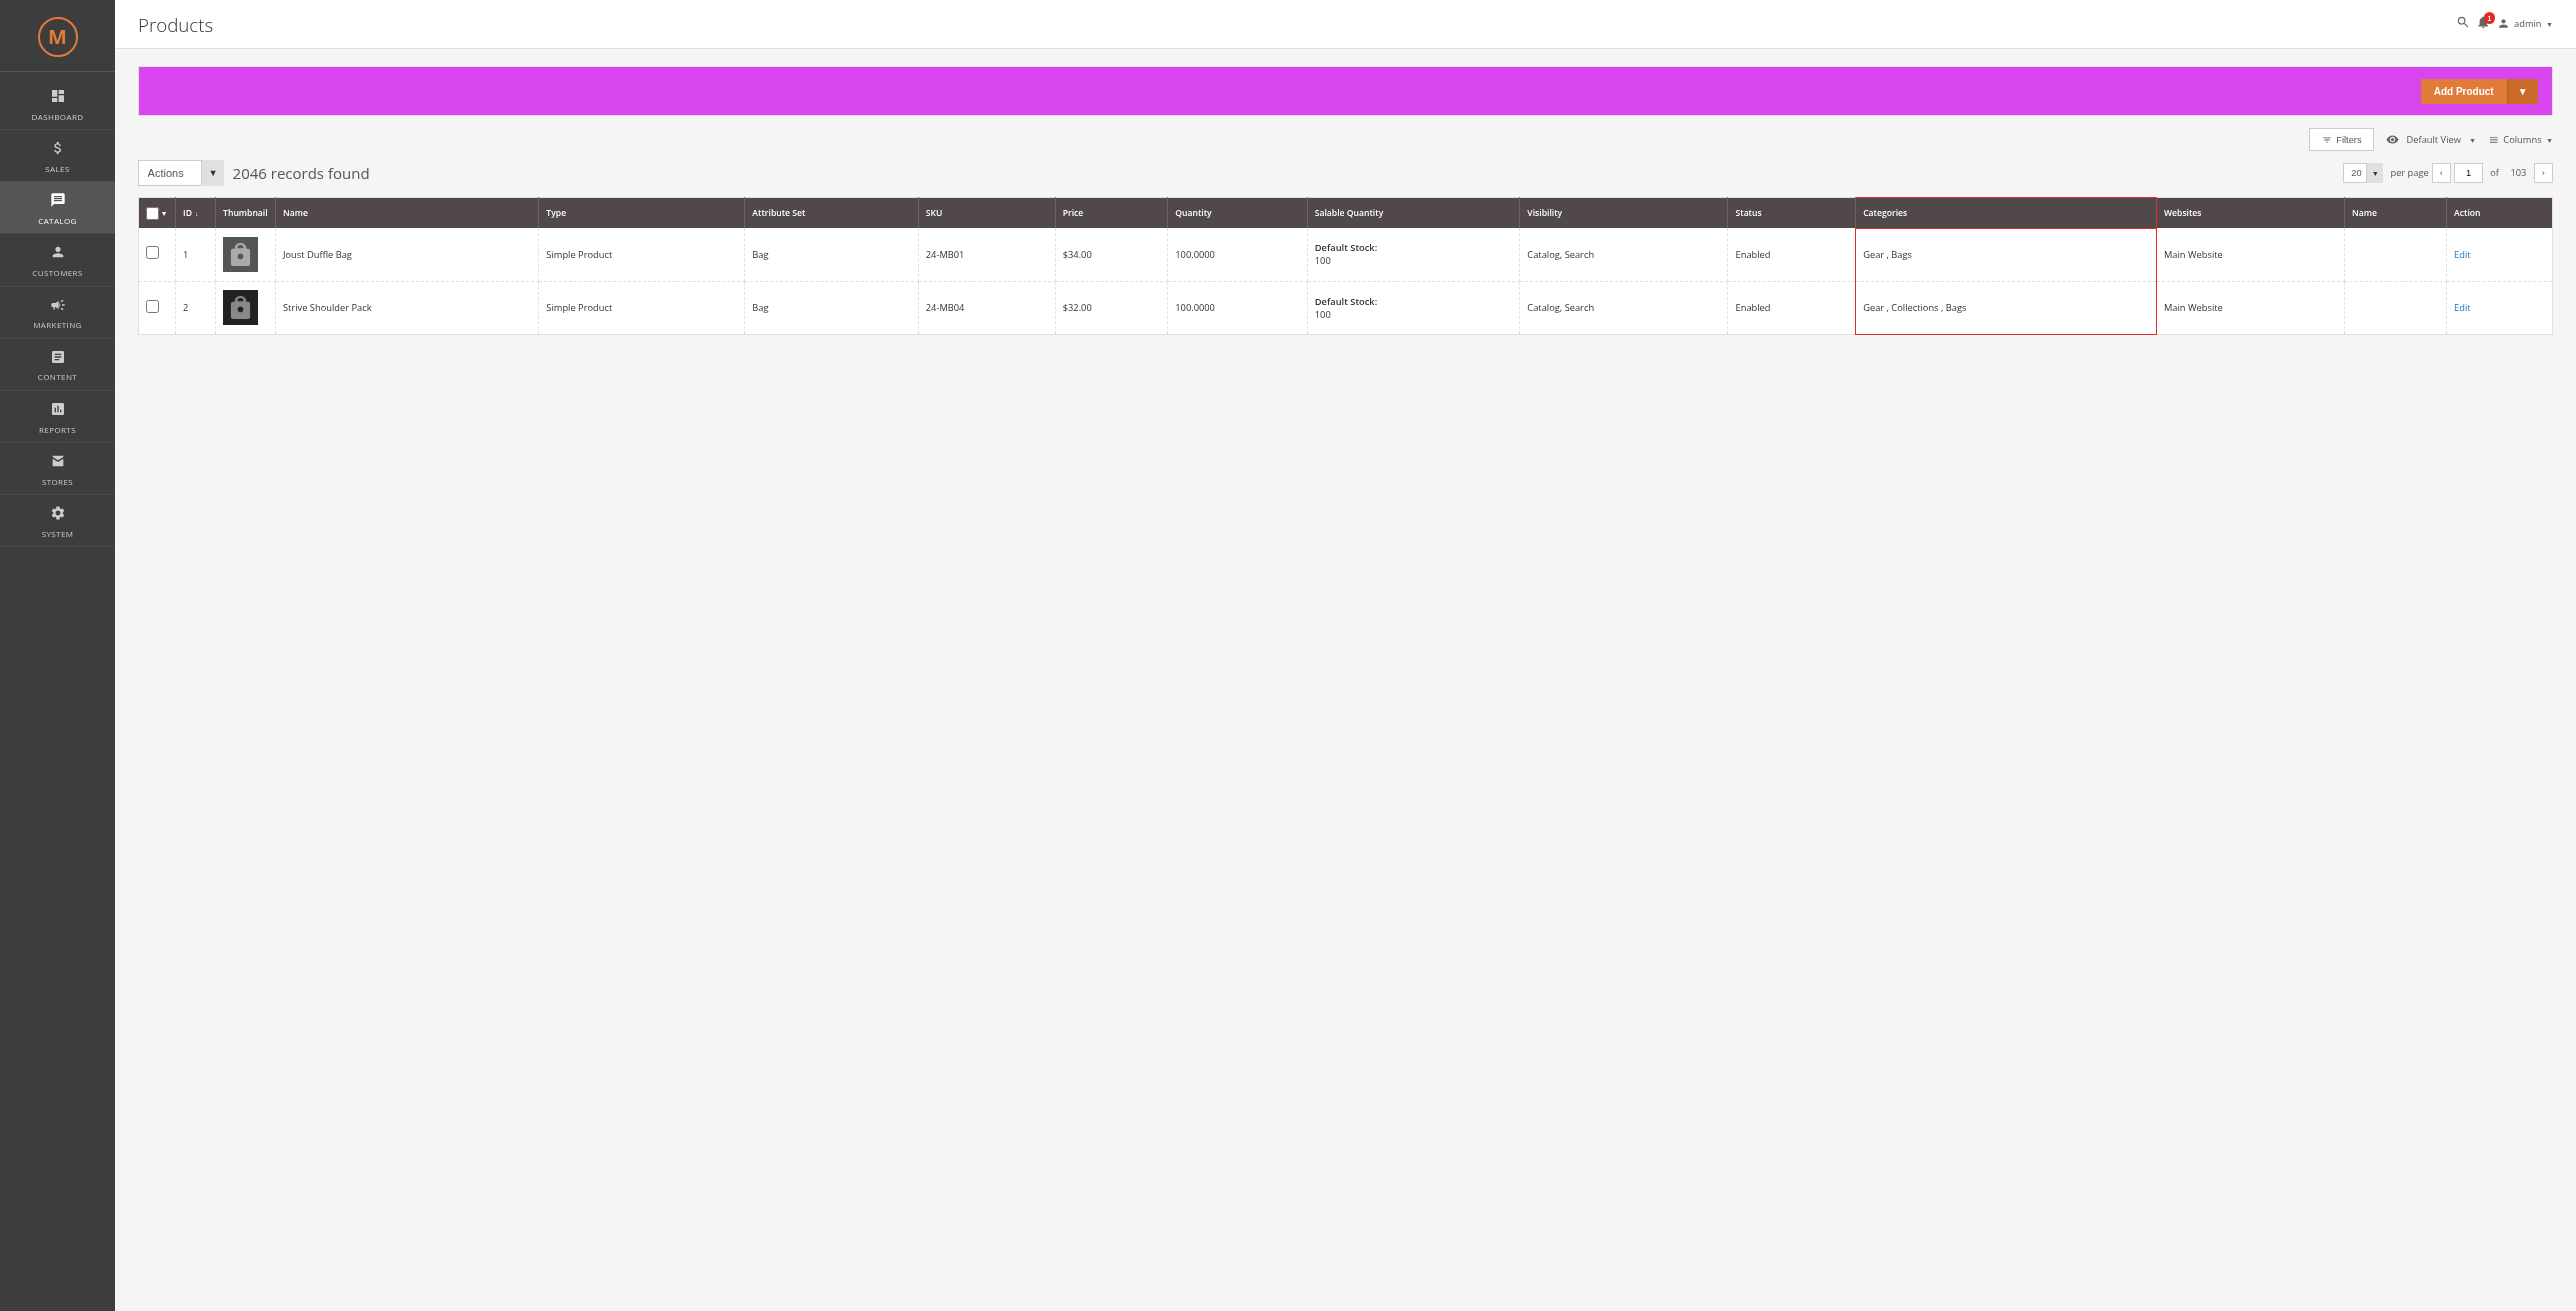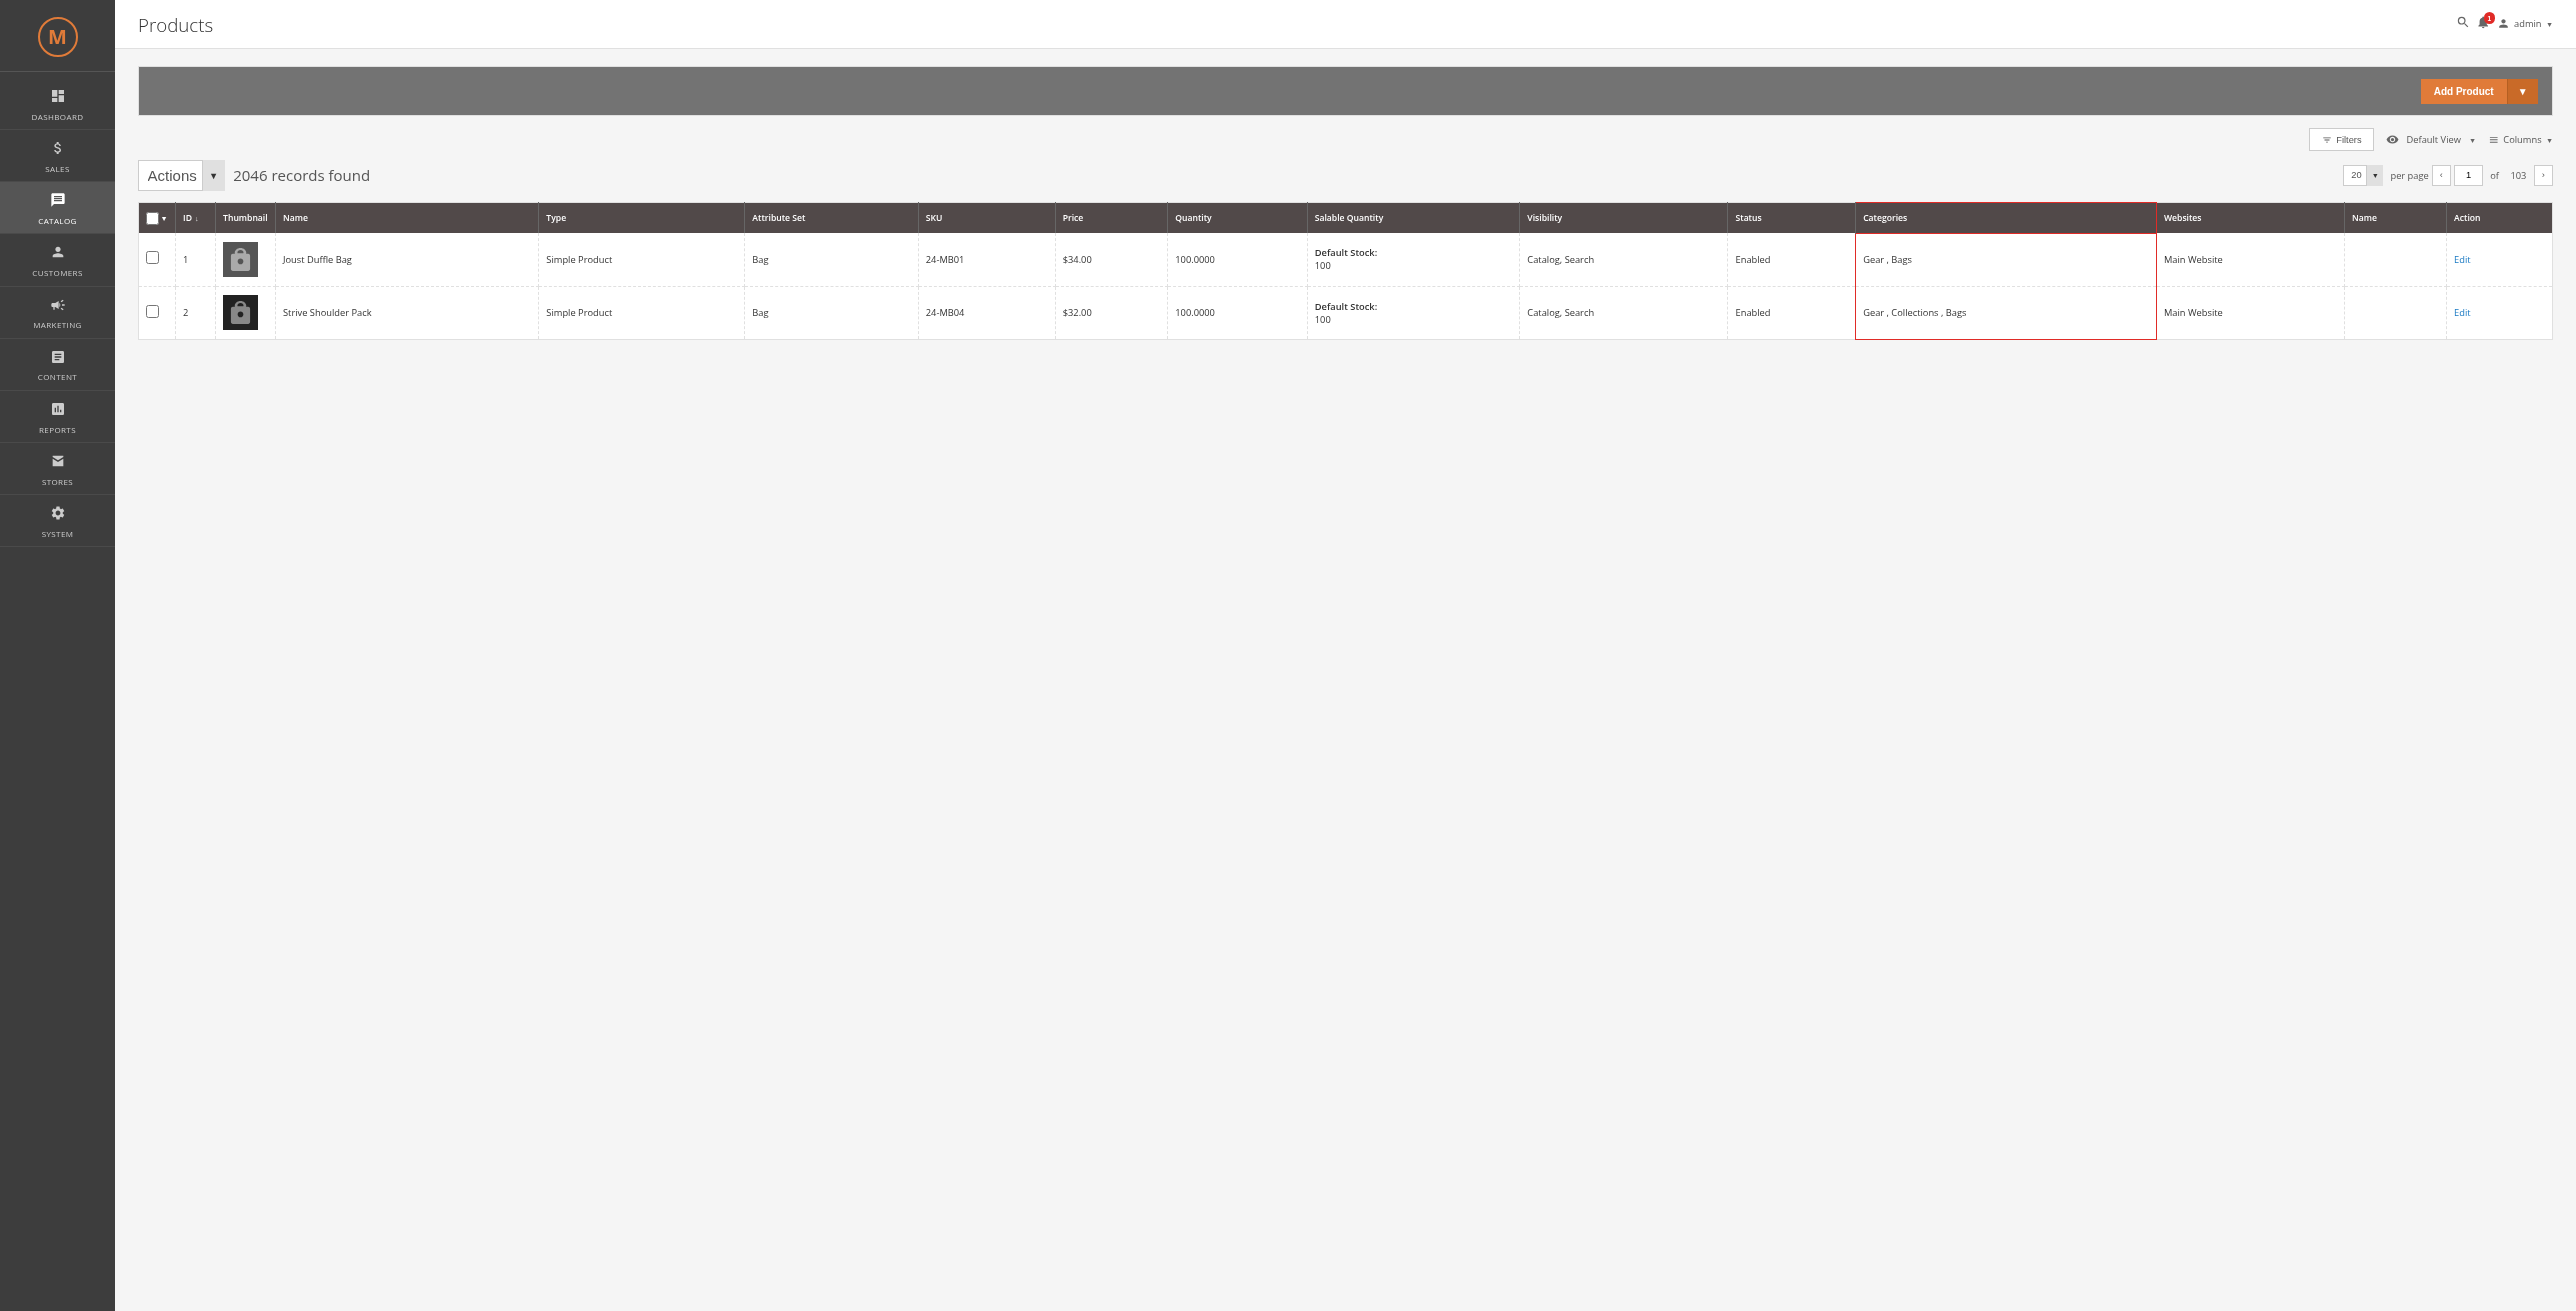--- a/index.html
+++ b/index.html
@@ -110,21 +110,21 @@
     }
 
     
     .content-area {
       padding: 17px 23px;
       flex: 1;
     }
 
     
     .toolbar {
-      background: #737373;
+      background: #d946ef;
       padding: 11.5px 14.4px;
       display: flex;
       align-items: flex-start;
       justify-content: flex-end;
       margin-bottom: 11.5px;
       border: 0.7px solid #e0e0e0;
     }
     .btn-add-product-main {
       background: #e07b39;
       padding: 7.2px 13px;
@@ -201,21 +201,21 @@
     .actions-left {
       display: flex; align-items: center; gap: 8.6px;
     }
     .actions-select-wrap {
       position: relative;
     }
     .actions-select {
       padding: 5.8px 26px 5.8px 8.6px;
       border: 0.7px solid #ccc;
       background: #fff;
-      font-size: 15px;
+      font-size: 11px;
       color: #555;
       cursor: pointer;
       appearance: none;
       -webkit-appearance: none;
       min-width: 86px;
     }
     .actions-select-arrow {
       position: absolute;
       right: 0; top: 0; bottom: 0;
       width: 23px;

